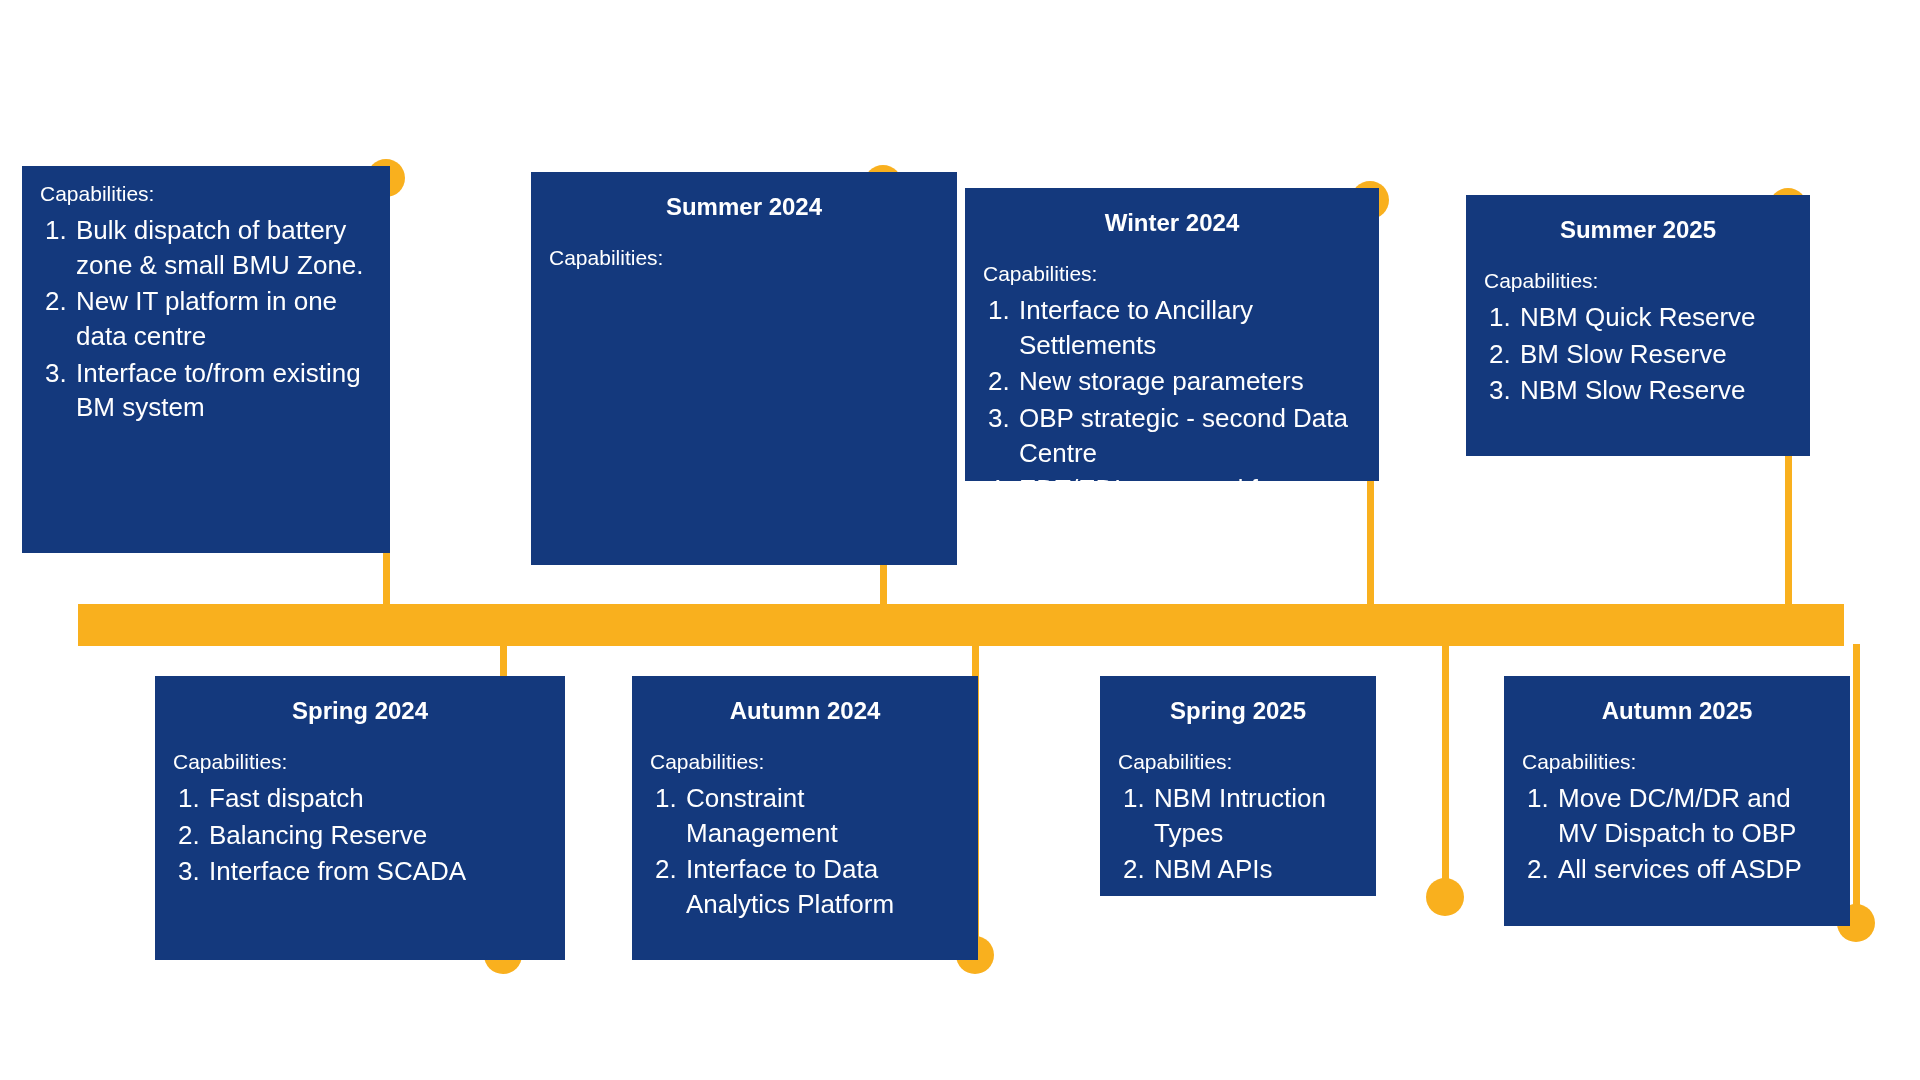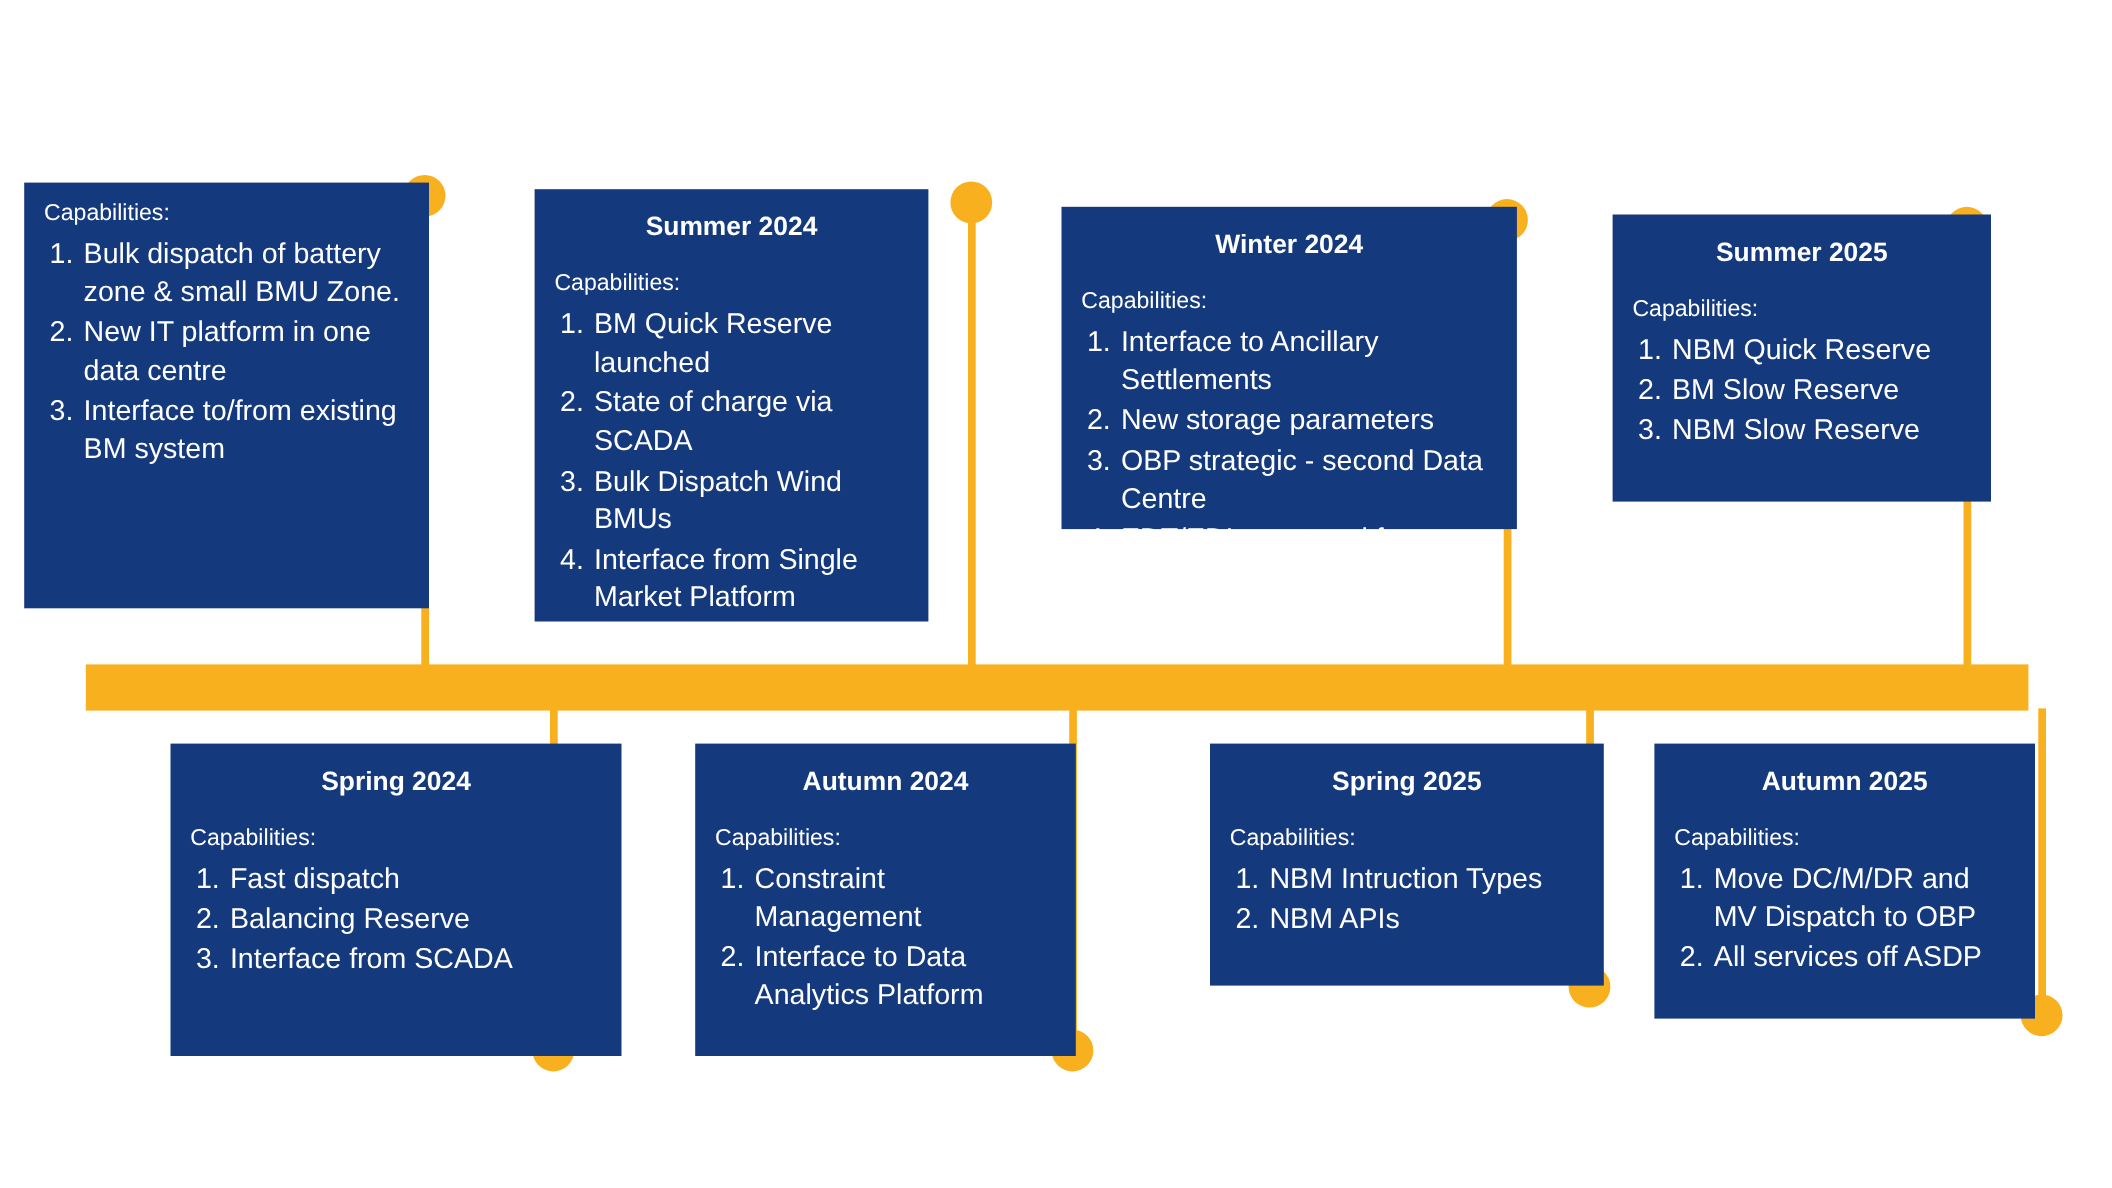--- a/index.html
+++ b/index.html
@@ -105,29 +105,23 @@
 
   <div class="card" style="left:22px; top:166px; width:368px; height:387px;">
     <div class="card-sub">Capabilities:</div>
     <ol class="card-list">
       <li>Bulk dispatch of battery zone &amp; small BMU Zone.</li>
       <li>New IT platform in one data centre</li>
       <li> Interface to/from existing BM system</li>
     </ol>
   </div>
 
-  <div class="card" style="left:486px; top:172px; width:358px; height:393px;">
+  <div class="card" style="left:531px; top:172px; width:426px; height:393px;">
     <div class="card-title">Summer 2024</div>
     <div class="card-sub">Capabilities:</div>
-    <ol class="card-list">
-      <li>BM Quick Reserve launched</li>
-      <li>State of charge via SCADA</li>
-      <li>Bulk Dispatch Wind BMUs</li>
-      <li> Interface from Single Market Platform</li>
-    </ol>
   </div>
 
   <div class="card" style="left:965px; top:188px; width:414px; height:293px;">
     <div class="card-title">Winter 2024</div>
     <div class="card-sub">Capabilities:</div>
     <ol class="card-list">
       <li>Interface to Ancillary Settlements</li>
       <li>New storage parameters</li>
       <li>OBP strategic - second Data Centre</li>
       <li>EDT/EDL mastered from OBP</li>
@@ -156,21 +150,21 @@
 
   <div class="card" style="left:632px; top:676px; width:346px; height:284px;">
     <div class="card-title">Autumn 2024</div>
     <div class="card-sub">Capabilities:</div>
     <ol class="card-list">
       <li>Constraint Management</li>
       <li>Interface to Data Analytics Platform</li>
     </ol>
   </div>
 
-  <div class="card" style="left:1100px; top:676px; width:358px; height:220px;">
+  <div class="card" style="left:1100px; top:676px; width:276px; height:220px;">
     <div class="card-title">Spring 2025</div>
     <div class="card-sub">Capabilities:</div>
     <ol class="card-list">
       <li>NBM Intruction Types</li>
       <li>NBM APIs</li>
     </ol>
   </div>
 
   <div class="card" style="left:1504px; top:676px; width:346px; height:250px;">
     <div class="card-title">Autumn 2025</div>

